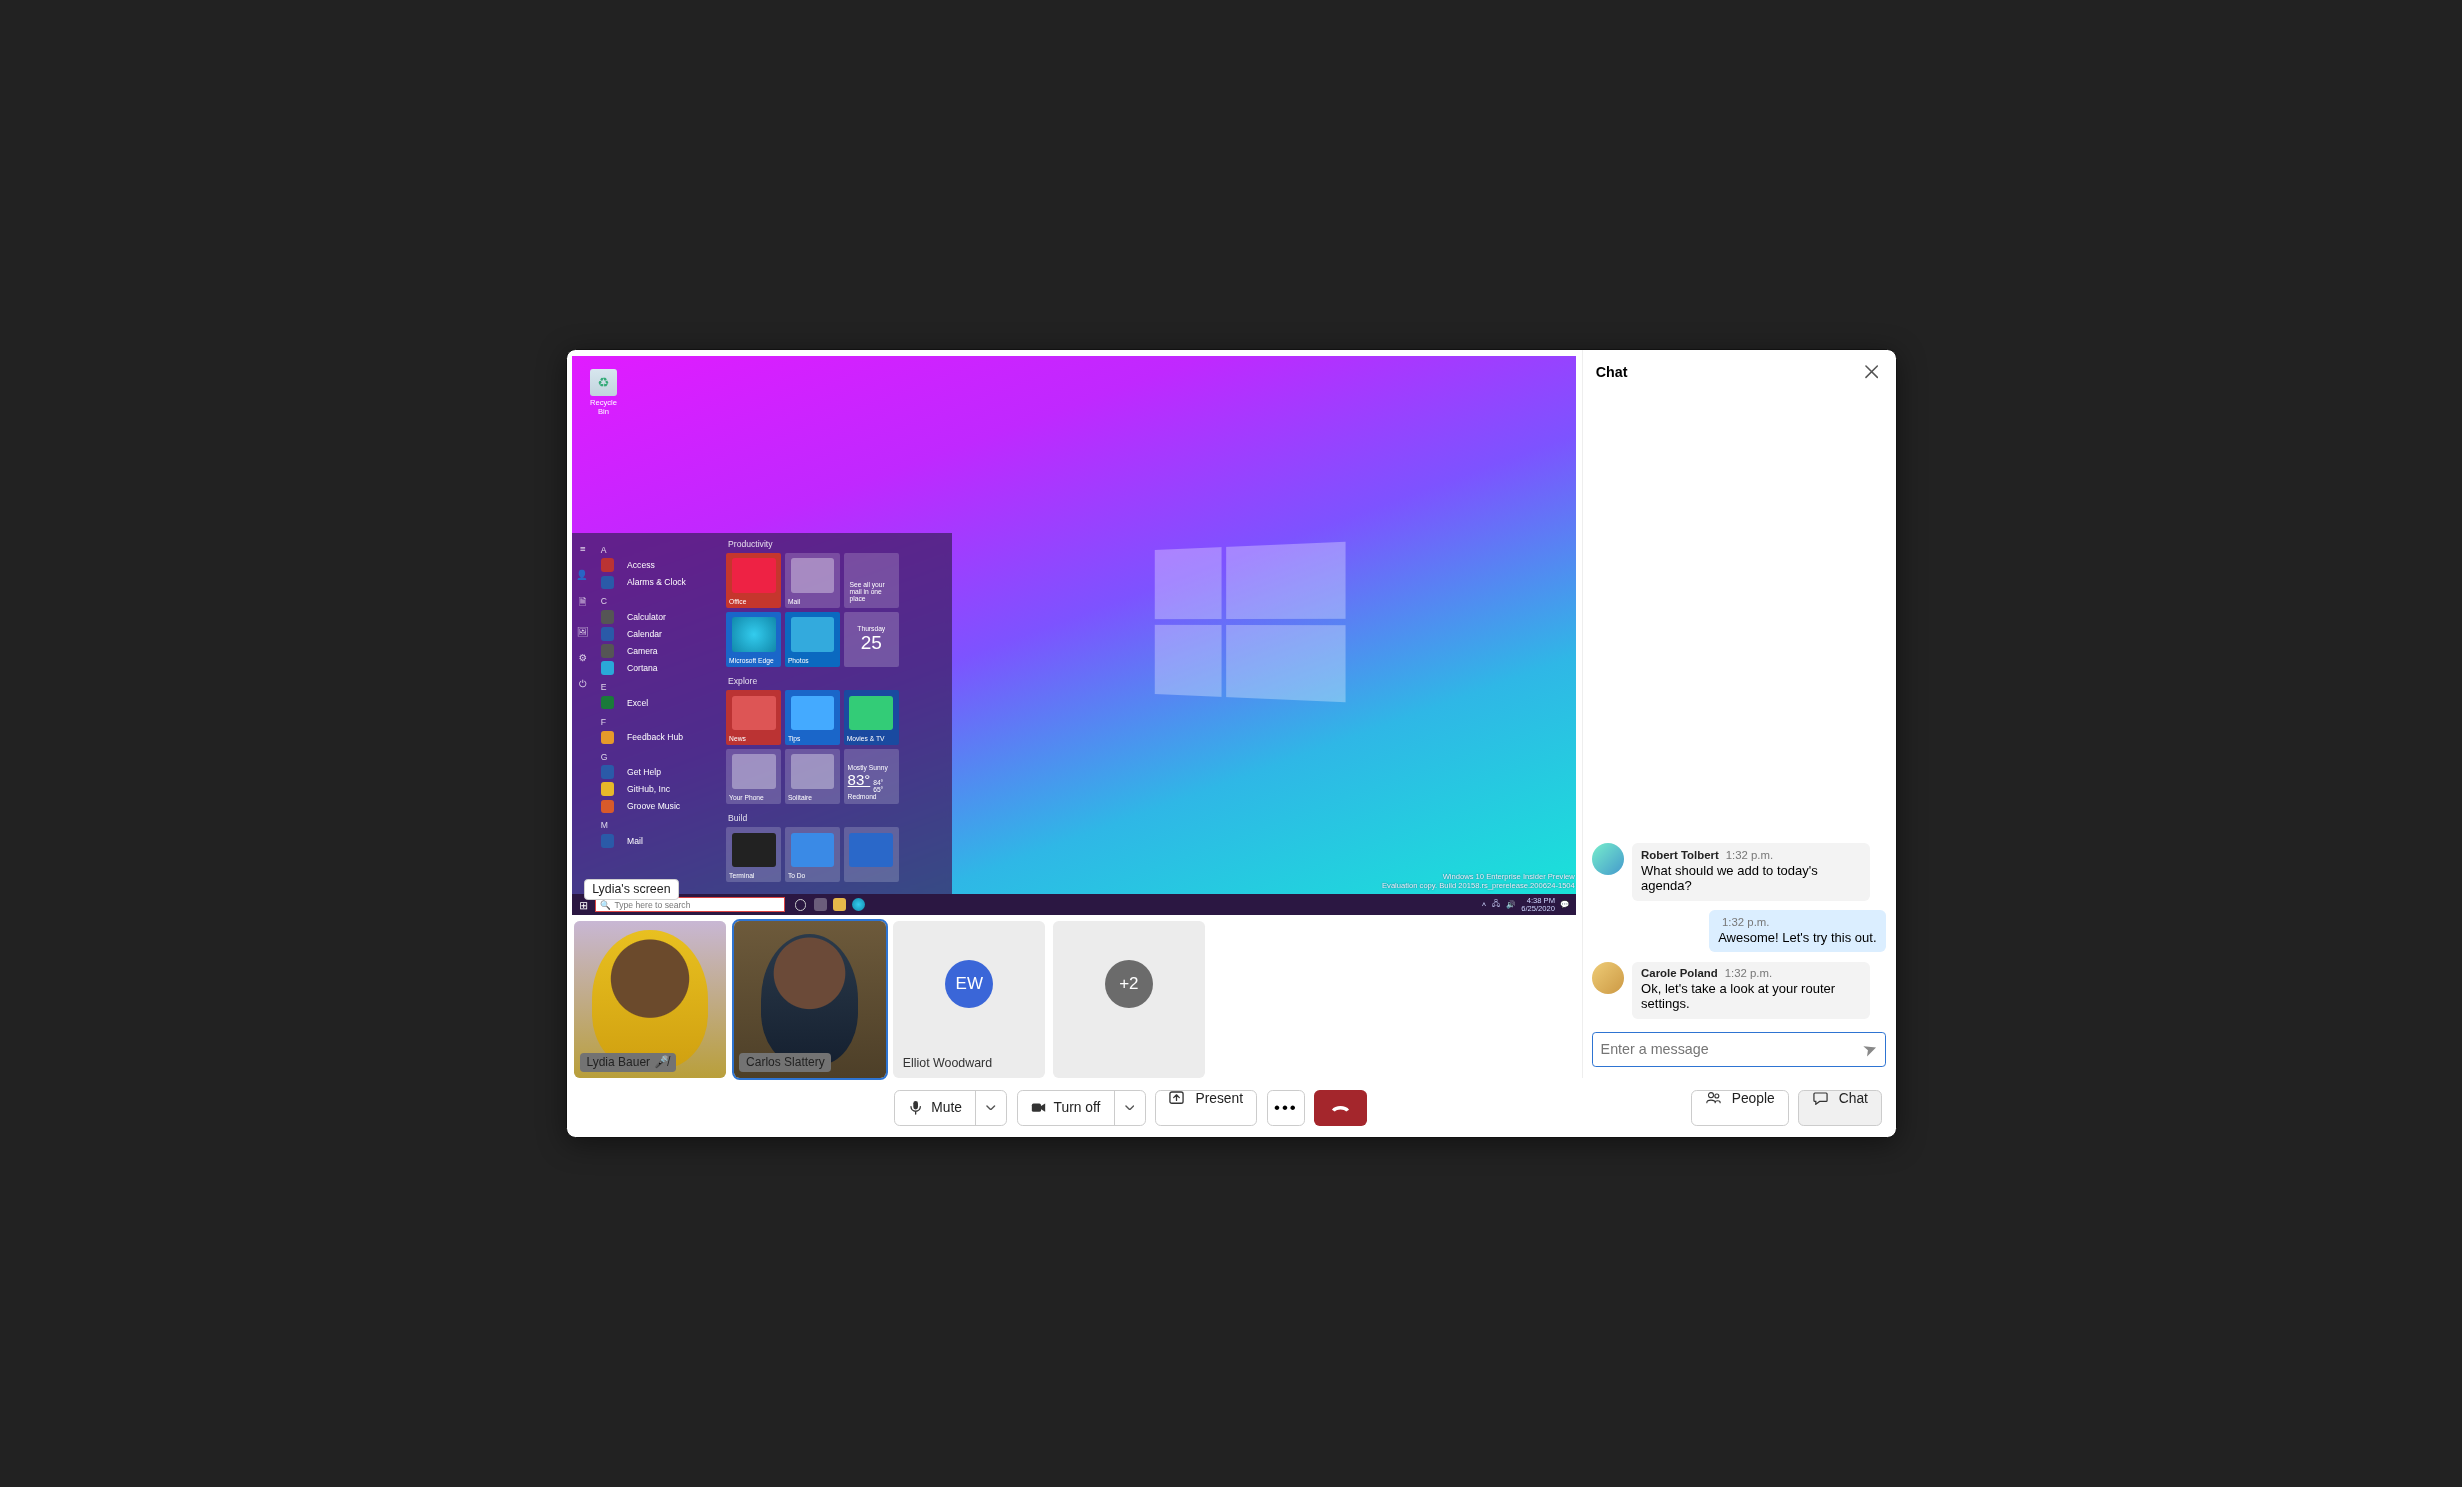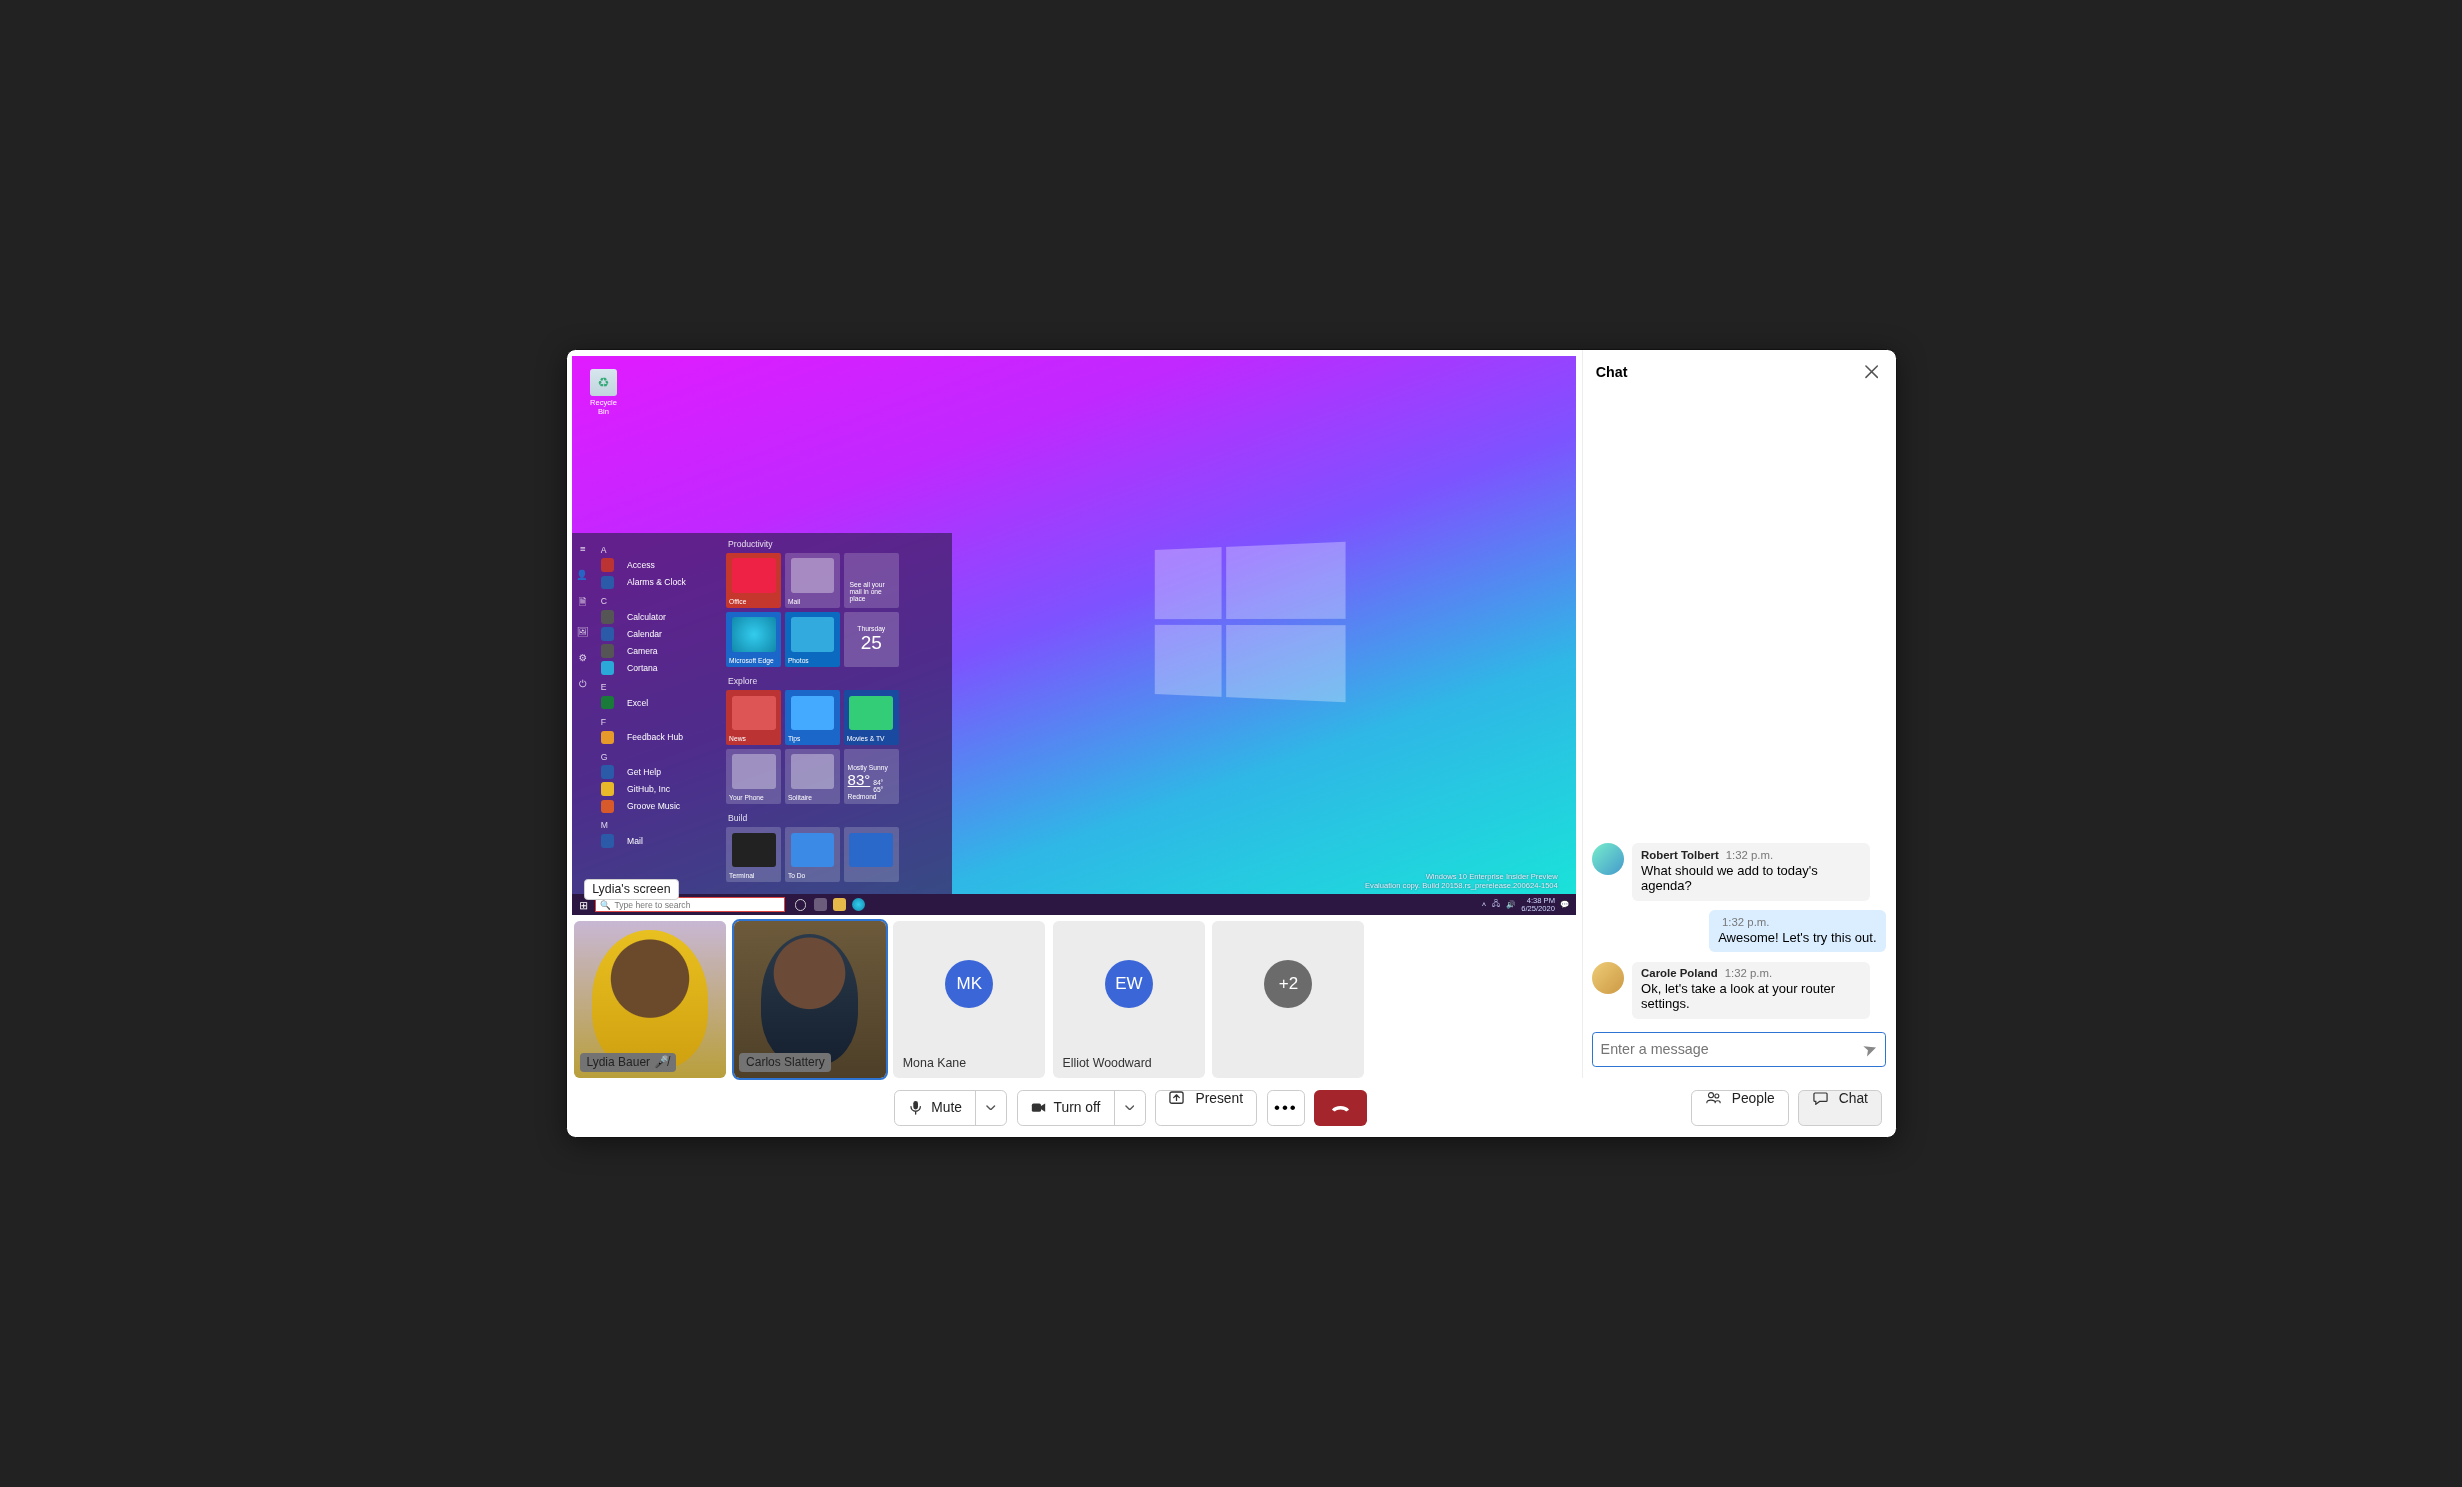--- a/index.html
+++ b/index.html
@@ -179,21 +179,21 @@
   .taskbar .search{
     width:190px;height:15px;background:#fff;border:1px solid #d44;
     display:flex;align-items:center;padding:0 3.8px;font-size:8.6px;color:#777;gap:3.8px;
   }
   .taskbar .tray{
     margin-left:auto;display:flex;align-items:center;gap:5.7px;color:#cfd6ff;font-size:7.6px;padding-right:5.7px;
   }
   .taskbar .clock{line-height:1;text-align:right;}
   .taskbar .tb-ic{width:13.3px;height:13.3px;border-radius:2.9px;background:rgba(255,255,255,.3);}
   .watermark{
-    position:absolute;right:18px;bottom:25px;color:#eef;font-size:7.6px;text-align:right;line-height:1.2;text-shadow:0 0 1.9px rgba(0,0,0,.5);
+    position:absolute;right:1px;bottom:25px;color:#eef;font-size:7.6px;text-align:right;line-height:1.2;text-shadow:0 0 1.9px rgba(0,0,0,.5);
   }
 
   
   .chat {
     width: 314px;
     border-left: 1px solid #eee;
     display: flex;
     flex-direction: column;
   }
   .chat-head {
@@ -554,24 +554,20 @@
             <span>🎤̸</span>
           </div>
         </div>
         <div class="tilep active">
           <div class="photo p-carlos"></div>
           <div class="badge">
               <span>Carlos Slattery</span>
             </div>
         </div>
         <div class="tilep">
-          <div class="initials">MK</div>
-          <div class="name">Mona Kane</div>
-        </div>
-        <div class="tilep">
           <div class="initials">EW</div>
           <div class="name">Elliot Woodward</div>
         </div>
         <div class="tilep">
           <div class="initials plus">+2</div>
         </div>
         <div class="spacer"></div>
       </div>
     </div>
 

